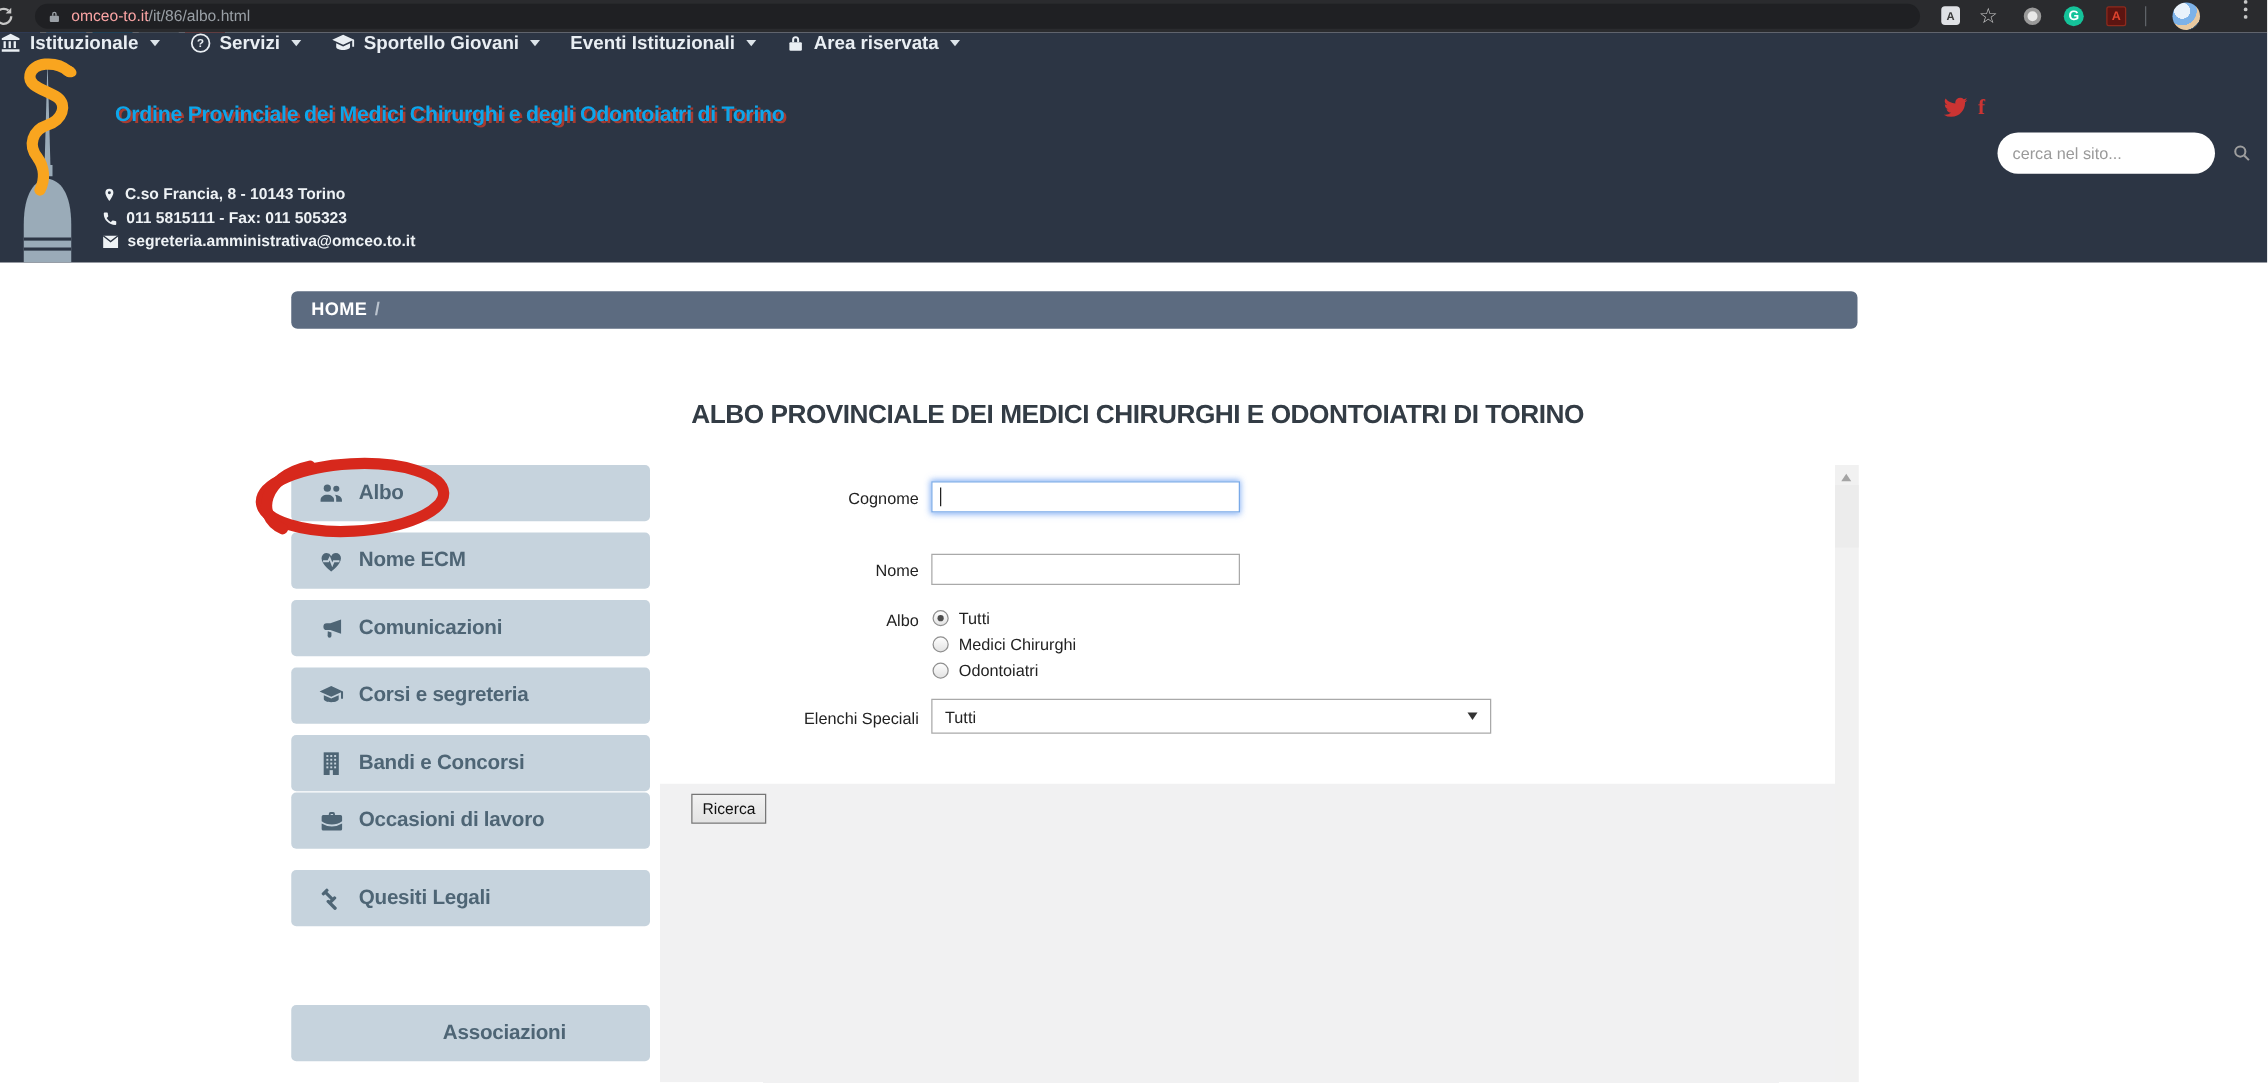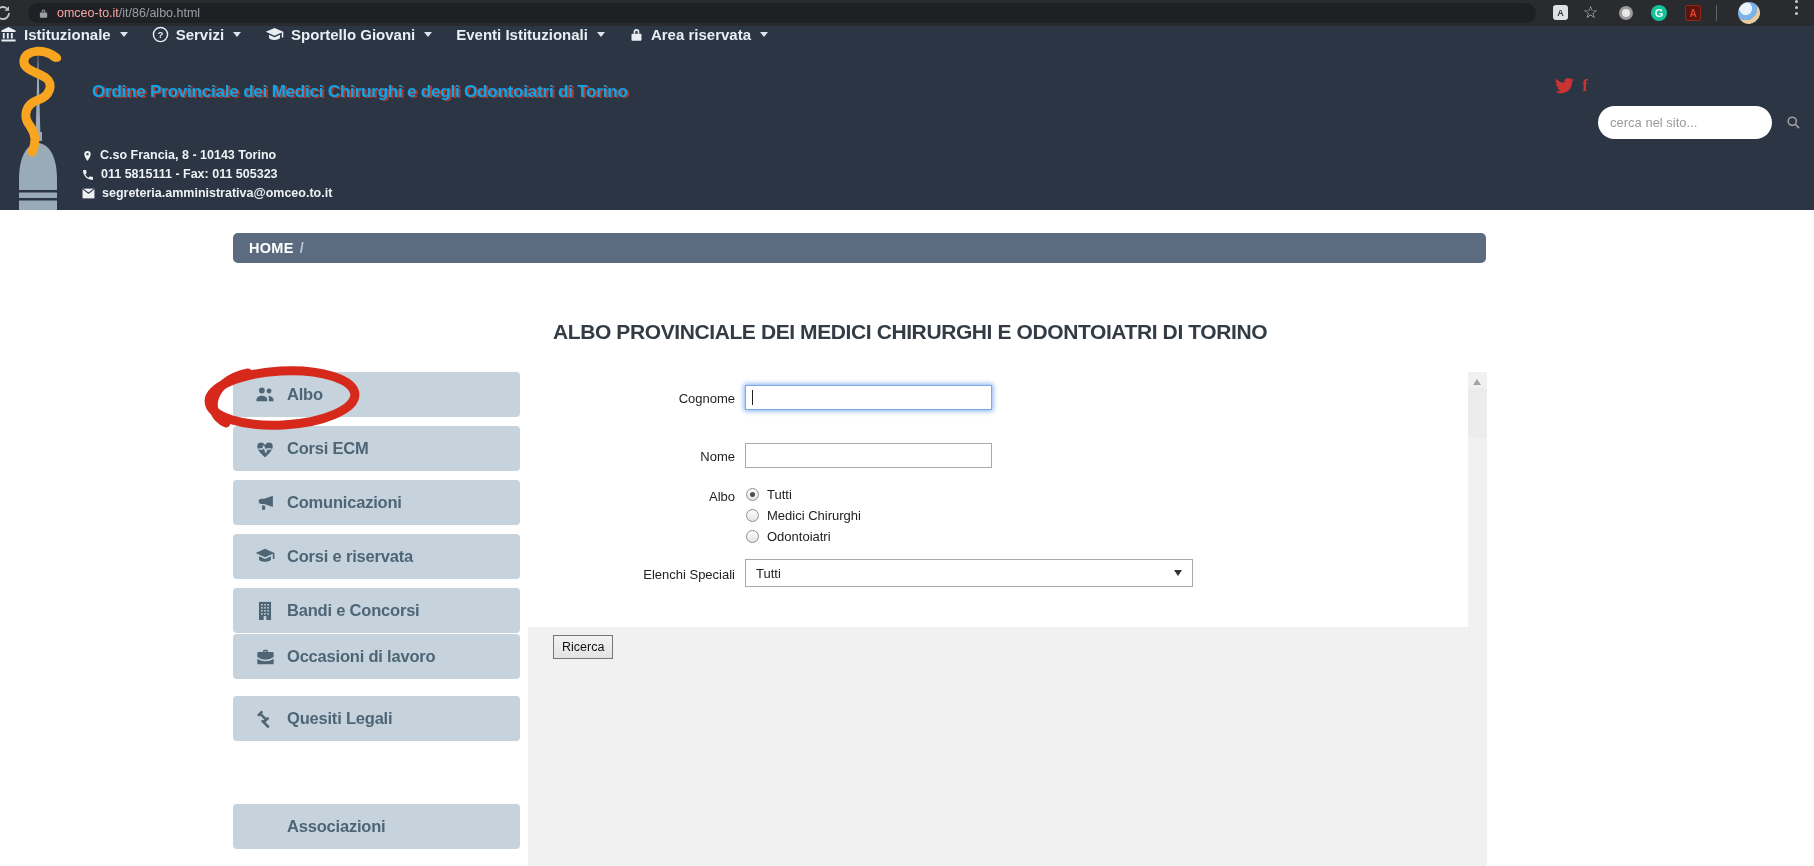--- a/index.html
+++ b/index.html
@@ -36,21 +36,21 @@
   
   .share { left:238px; top:320px; display:flex; gap:5px; }
   .sharebtn { width:32px; height:32px; border-radius:4px; display:flex; align-items:center; justify-content:center; color:#fff; font-weight:bold; font-size:16px; cursor:pointer; }
 
   
   .pagetitle { left:553px; top:320px; color:#333c45; font-size:21px; font-weight:bold; letter-spacing:-0.4px; white-space:nowrap; }
 
   
   .sbtn { left:233px; width:287px; height:45px; background:#c6d3dd; border-radius:4px; display:flex; align-items:center; padding-left:20px; color:#4e6575; font-size:16.5px; font-weight:bold; letter-spacing:-0.2px; cursor:pointer; }
   .sbtn .sicon { width:24px; display:flex; justify-content:center; margin-right:10px; }
-  .sbtn.noicon { padding-left:54px; }
+  .sbtn.noicon { padding-left:54px;justify-content:center; }
 
   
   .graybelow { left:528px; top:627px; width:940px; height:239px; background:#f1f1f2; }
   .vscroll { left:1468px; top:372px; width:19px; height:494px; background:#f1f1f1; }
   .vscroll .uparrow { position:absolute; left:5px; top:7px; width:0; height:0; border-left:4.5px solid transparent; border-right:4.5px solid transparent; border-bottom:6px solid #a4a4a4; }
   .vscroll .thumb { position:absolute; left:0; top:16px; width:19px; height:50px; background:#ececec; }
   .flabel { color:#222; font-size:13px; text-align:right; white-space:nowrap; }
   .finput { border:1px solid #a9a9a9; background:#fff; height:25px; font-size:13px; padding:0 5px; font-family:"Liberation Sans",sans-serif; color:#222; }
   .finput.focused { border:1px solid #7aaae8; box-shadow:0 0 5px 1px rgba(86,145,240,.75); outline:none; }
   .caretbar { position:absolute; left:7px; top:5px; width:1px; height:15px; background:#222; }
@@ -261,39 +261,39 @@
     </span>
     <span>Albo</span>
   </div>
   <div class="abs sbtn" style="top:426px;">
     <span class="sicon">
       <svg width="20" height="18" viewBox="0 0 24 22" fill="#4e6575">
           <path d="M12 21S2.5 14 2.5 8A5 5 0 0 1 7.5 3 5.2 5.2 0 0 1 12 6a5.2 5.2 0 0 1 4.5-3 5 5 0 0 1 5 5c0 6-9.5 13-9.5 13z"></path>
           <polyline points="4,11 9,11 10.5,8 13,14.5 14.5,11 20,11" stroke="#c6d3dd" stroke-width="1.8" fill="none"></polyline>
         </svg>
     </span>
-    <span>Corsi ECM</span>
+    <span>Nome ECM</span>
   </div>
   <div class="abs sbtn" style="top:480px;">
     <span class="sicon">
       <svg width="21" height="18" viewBox="0 0 24 22" fill="#4e6575">
           <path d="M21 2v14l-10.5-3.7H7a3.3 3.3 0 0 1 0-6.6h3.5z"></path>
           <path d="M8 13.5l3.6 1.2v3.1a1.9 1.9 0 0 1-3.8 0z"></path>
         </svg>
     </span>
     <span>Comunicazioni</span>
   </div>
   <div class="abs sbtn" style="top:534px;">
     <span class="sicon">
       <svg width="22" height="17" viewBox="0 0 24 20" fill="#4e6575">
           <path d="M12 1 1 6l11 5 9.2-4.2V13h1.9V6z"></path>
           <path d="M5 9.6v3.6c0 1.7 3.1 3 7 3s7-1.3 7-3V9.6l-7 3.2z"></path>
         </svg>
     </span>
-    <span>Corsi e riservata</span>
+    <span>Corsi e segreteria</span>
   </div>
   <div class="abs sbtn" style="top:588px;">
     <span class="sicon">
       <svg width="16" height="19" viewBox="0 0 18 22" fill="#4e6575">
           <rect x="2" y="1" width="14" height="21"></rect>
           <g fill="#c6d3dd">
             <rect x="4.5" y="3.5" width="1.8" height="1.8"></rect>
             <rect x="8.1" y="3.5" width="1.8" height="1.8"></rect>
             <rect x="11.7" y="3.5" width="1.8" height="1.8"></rect>
             <rect x="4.5" y="7" width="1.8" height="1.8"></rect>

